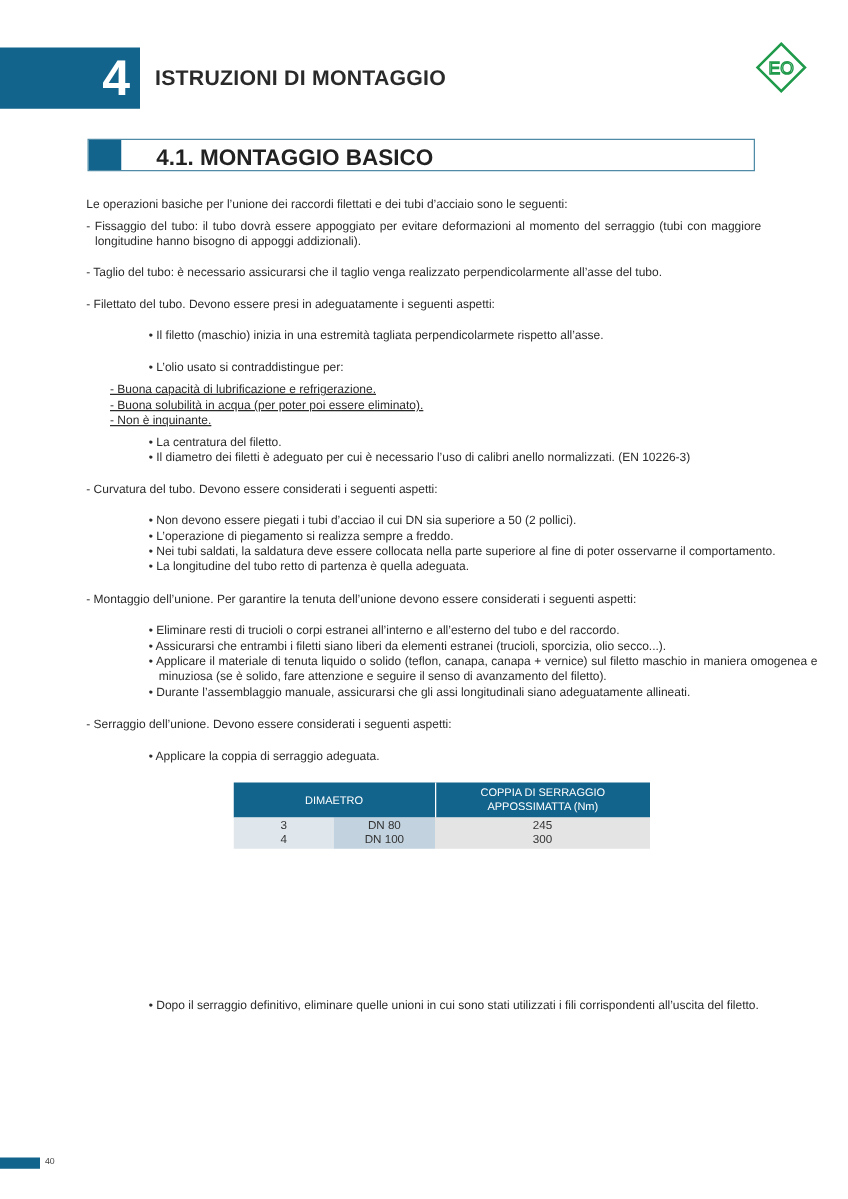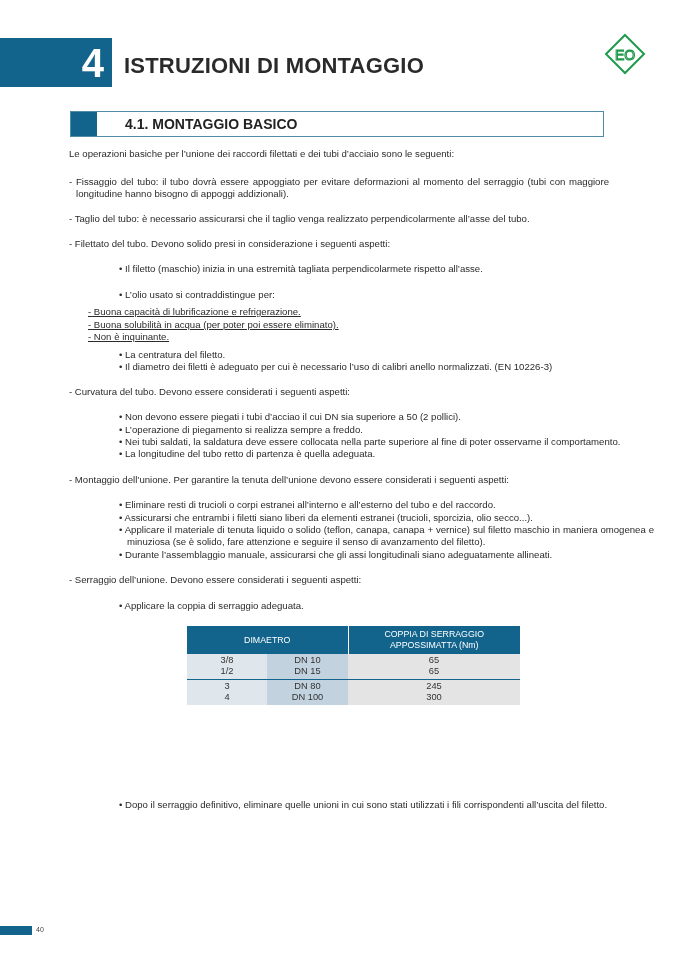--- a/index.html
+++ b/index.html
@@ -1,24 +1,24 @@
 <!DOCTYPE html>
 <html><head>
 <meta charset="utf-8">
 <style>
   html, body { margin:0; padding:0; background:#fff; }
   body { width:678px; height:959px; position:relative; overflow:hidden;
          font-family:"Liberation Sans", sans-serif; color:#2b2b2b; }
   .chapter-block { position:absolute; left:0; top:38px; width:112px; height:49px; background:#13648c; }
   .chapter-num { position:absolute; right:8px; top:2px; color:#fff; font-size:40px; font-weight:bold; line-height:46px; }
-  .chapter-title { position:absolute; left:124px; top:53px; font-size:22px; font-weight:bold; color:#2a2a2a; letter-spacing:0.2px; }
+  .chapter-title { position:absolute; left:124px; top:53px; font-size:17px; font-weight:bold; color:#2a2a2a; letter-spacing:0.2px; }
   .logo { position:absolute; left:604px; top:33px; width:42px; height:42px; }
   .section-box { position:absolute; left:70px; top:111px; width:532px; height:24px; border:1px solid #4f8ba6; background:#fff; }
   .section-blue { position:absolute; left:0; top:0; width:26px; height:24px; background:#13648c; }
-  .section-title { position:absolute; left:54px; top:4px; font-size:14px; font-weight:bold; color:#222; }
+  .section-title { position:absolute; left:54px; top:4px; font-size:18px; font-weight:bold; color:#222; }
   .content { position:absolute; left:69px; top:148px; width:533px; font-size:9.6px; line-height:12.2px; }
   .p { position:absolute; left:0; width:533px; text-align:justify; }
   .hang { padding-left:7px; text-indent:-7px; }
   .bullet { position:absolute; left:6px; width:527px; padding-left:8px; text-indent:-8px; text-align:justify;margin-left:44px; }
   .sub { position:absolute; left:19px;text-decoration:underline; }
   table.torque { position:absolute; left:187px; top:626px; width:333px; border-collapse:collapse; font-size:9.3px;border-radius:18px; }
   table.torque th { background:#13648c; color:#fff; font-weight:normal; height:26px; text-align:center; line-height:11px; font-size:8.8px; }
   table.torque th.c1 { border-right:1px solid #fff; }
   table.torque td { text-align:center; line-height:11.4px; padding:1px 0; color:#333; vertical-align:top; }
   table.torque td.inch { background:#dfe6ec; width:80px; }
@@ -40,24 +40,24 @@
   <polygon points="21,2 40,21 21,40 2,21" fill="none" stroke="#1e9a4a" stroke-width="2"></polygon>
   <text x="21" y="26.5" text-anchor="middle" font-family="Liberation Sans, sans-serif" font-size="14" fill="none" stroke="#1e9a4a" stroke-width="1.1">EO</text>
 </svg>
 
 <div class="section-box">
   <div class="section-blue"></div>
   <div class="section-title">4.1. MONTAGGIO BASICO</div>
 </div>
 
 <div class="content">
-  <div class="p" style="top:0">Le operazioni basiche per l’unione dei raccordi filettati e dei tubi d’acciaio sono le seguenti:</div>
+  <div class="p" style="top:10px">Le operazioni basiche per l’unione dei raccordi filettati e dei tubi d’acciaio sono le seguenti:</div>
   <div class="p hang" style="top:28px">- Fissaggio del tubo: il tubo dovrà essere appoggiato per evitare deformazioni al momento del serraggio (tubi con maggiore longitudine hanno bisogno di appoggi addizionali).</div>
   <div class="p" style="top:65px">- Taglio del tubo: è necessario assicurarsi che il taglio venga realizzato perpendicolarmente all’asse del tubo.</div>
-  <div class="p" style="top:90px">- Filettato del tubo. Devono solido presi in considerazione i seguenti aspetti:</div>
+  <div class="p" style="top:90px">- Filettato del tubo. Devono essere presi in adeguatamente i seguenti aspetti:</div>
 
   <div class="bullet" style="top:115px">• Il filetto (maschio) inizia in una estremità tagliata perpendicolarmete rispetto all’asse.</div>
   <div class="bullet" style="top:141px">• L’olio usato si contraddistingue per:</div>
   <div class="sub" style="top:158px">- Buona capacità di lubrificazione e refrigerazione.</div>
   <div class="sub" style="top:171px">- Buona solubilità in acqua (per poter poi essere eliminato).</div>
   <div class="sub" style="top:183px">- Non è inquinante.</div>
   <div class="bullet" style="top:201px">• La centratura del filetto.</div>
   <div class="bullet" style="top:213px">• Il diametro dei filetti è adeguato per cui è necessario l’uso di calibri anello normalizzati. (EN 10226-3)</div>
 
   <div class="p" style="top:238px">- Curvatura del tubo. Devono essere considerati i seguenti aspetti:</div>
@@ -79,34 +79,20 @@
 </div>
 
 <table class="torque">
   <thead>
     <tr>
       <th class="c1" colspan="2">DIMAETRO</th>
       <th style="padding:0 22px">COPPIA DI SERRAGGIO APPOSSIMATTA (Nm)</th>
     </tr>
   </thead>
   <tbody id="torque-body">
-      <tr class="grp">
-        <td class="inch">
-          <div>3/8</div>
-          <div>1/2</div>
-        </td>
-        <td class="dn">
-          <div>DN 10</div>
-          <div>DN 15</div>
-        </td>
-        <td class="nm">
-          <div>65</div>
-          <div>65</div>
-        </td>
-      </tr>
       <tr>
         <td class="inch">
           <div>3</div>
           <div>4</div>
         </td>
         <td class="dn">
           <div>DN 80</div>
           <div>DN 100</div>
         </td>
         <td class="nm">

